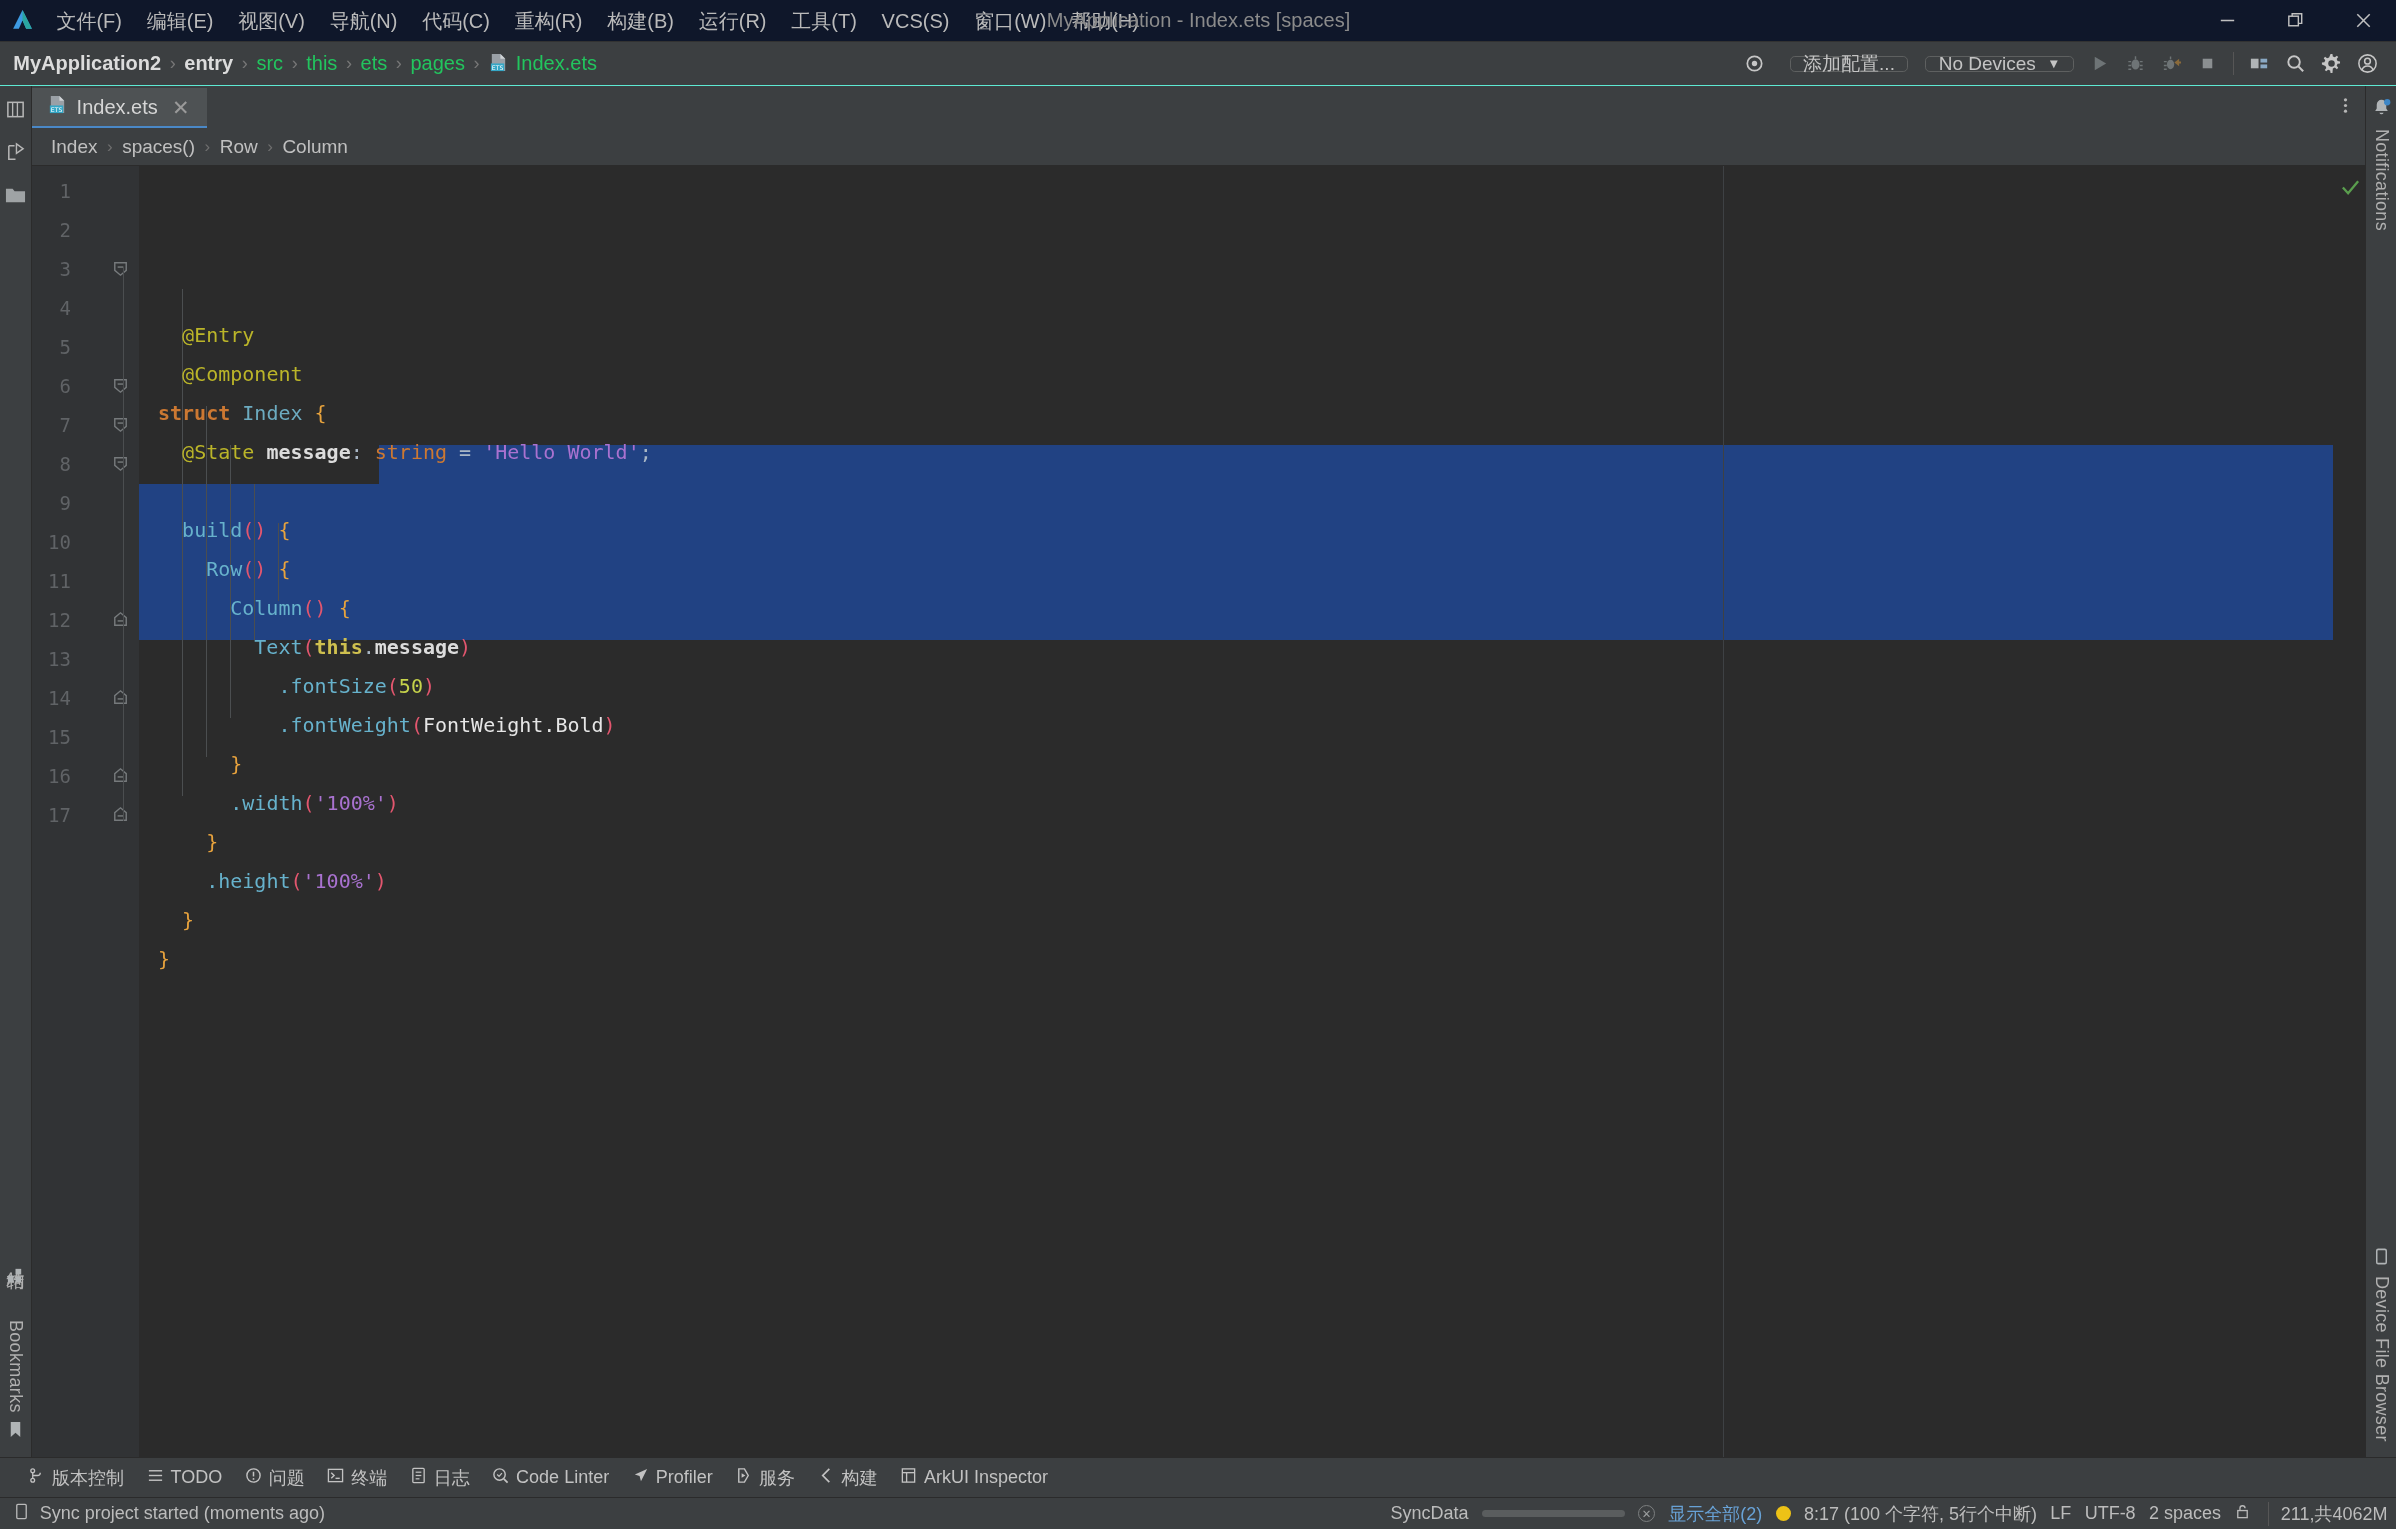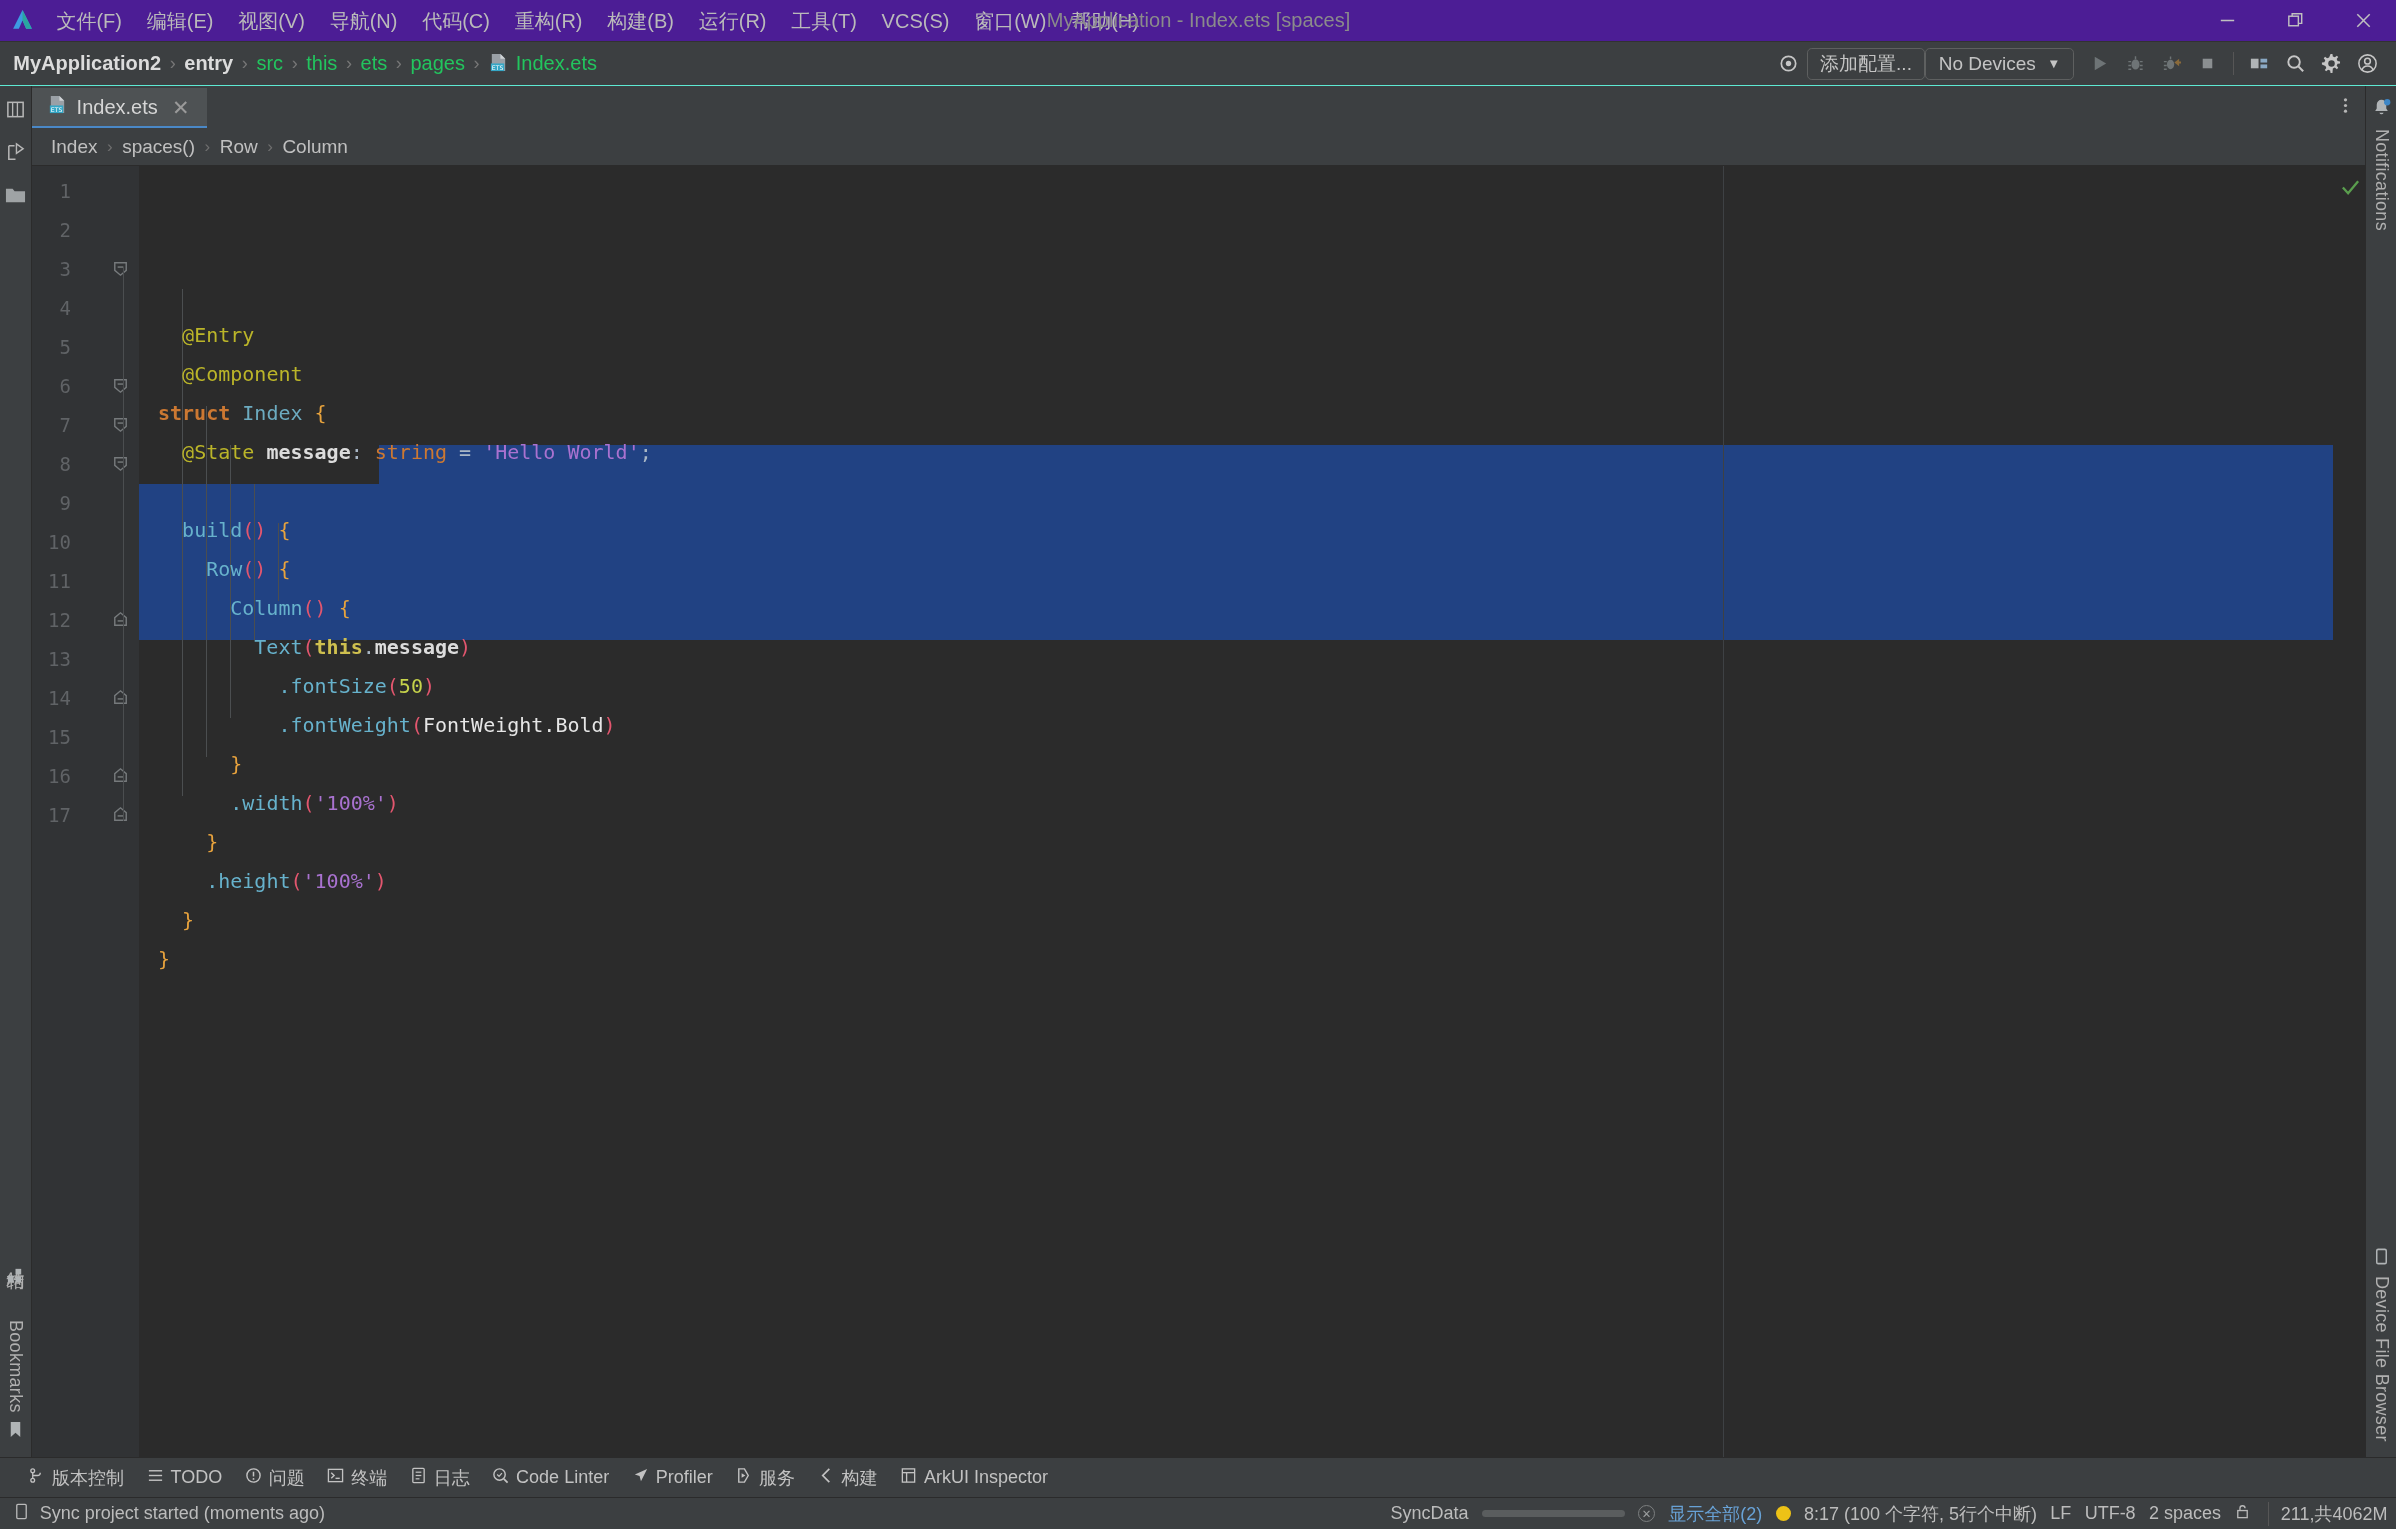--- a/index.html
+++ b/index.html
@@ -8,21 +8,21 @@
     background: #3c3f41;
     font-family: "Liberation Sans", sans-serif;
     overflow: hidden;
     -webkit-font-smoothing: antialiased;
   }
   body { display: flex; flex-direction: column; color: #bbbbbb; }
 
   
   #titlebar {
     height: 42px; flex: 0 0 42px;
-    background: #4c1d95;
+    background: #0f172a;
     display: flex; align-items: center;
     position: relative;
     border-bottom: 1px solid #323232;
   }
   #app-logo { width: 44px; display:flex; align-items:center; justify-content:center; }
   .menu-items { display: flex; align-items: center; gap: 0px; }
   .menu-item {
     font-size: 20px; color: #bababa; padding: 3.8px 12.4px; line-height: 1;
     white-space: nowrap; cursor: default;
   }
@@ -41,23 +41,23 @@
   }
   .crumb { font-size: 20px; color: #22c55e; white-space: nowrap; }
   .crumb.bold { font-weight: bold; color: #dcdcdc; }
   .crumb-sep { color: #777; font-size: 18px; margin: 0 8.6px; }
   .ets-badge {
     display:inline-block; vertical-align: -3.8px; margin-right: 6.7px;
   }
   #toolbar-right { margin-left: auto; display: flex; align-items: center; gap: 0px; }
   .tb-btn { width: 36px; height: 36px; display:flex; align-items:center; justify-content:center; }
   .tb-pill {
-    border: 1px solid #5e6060; border-radius: 4.8px; height: 32px;
+    border: 1px solid #5e6060; border-radius: 4.8px; height: 16px;
     display: flex; align-items: center; padding: 0 12.4px; font-size: 19px;
-    color: #c4c4c4; margin-left: 0; white-space: nowrap;
+    color: #c4c4c4; margin-left: 17px; white-space: nowrap;
   }
   .tb-sep { width:1px; height:23px; background:#565656; margin:0 7.6px; }
 
   
   #main { flex: 1 1 auto; display: flex; min-height: 0; }
 
   
   #left-rail {
     width: 32px; flex: 0 0 32px; background: #3c3f41;
     border-right: 1px solid #2b2b2b;

